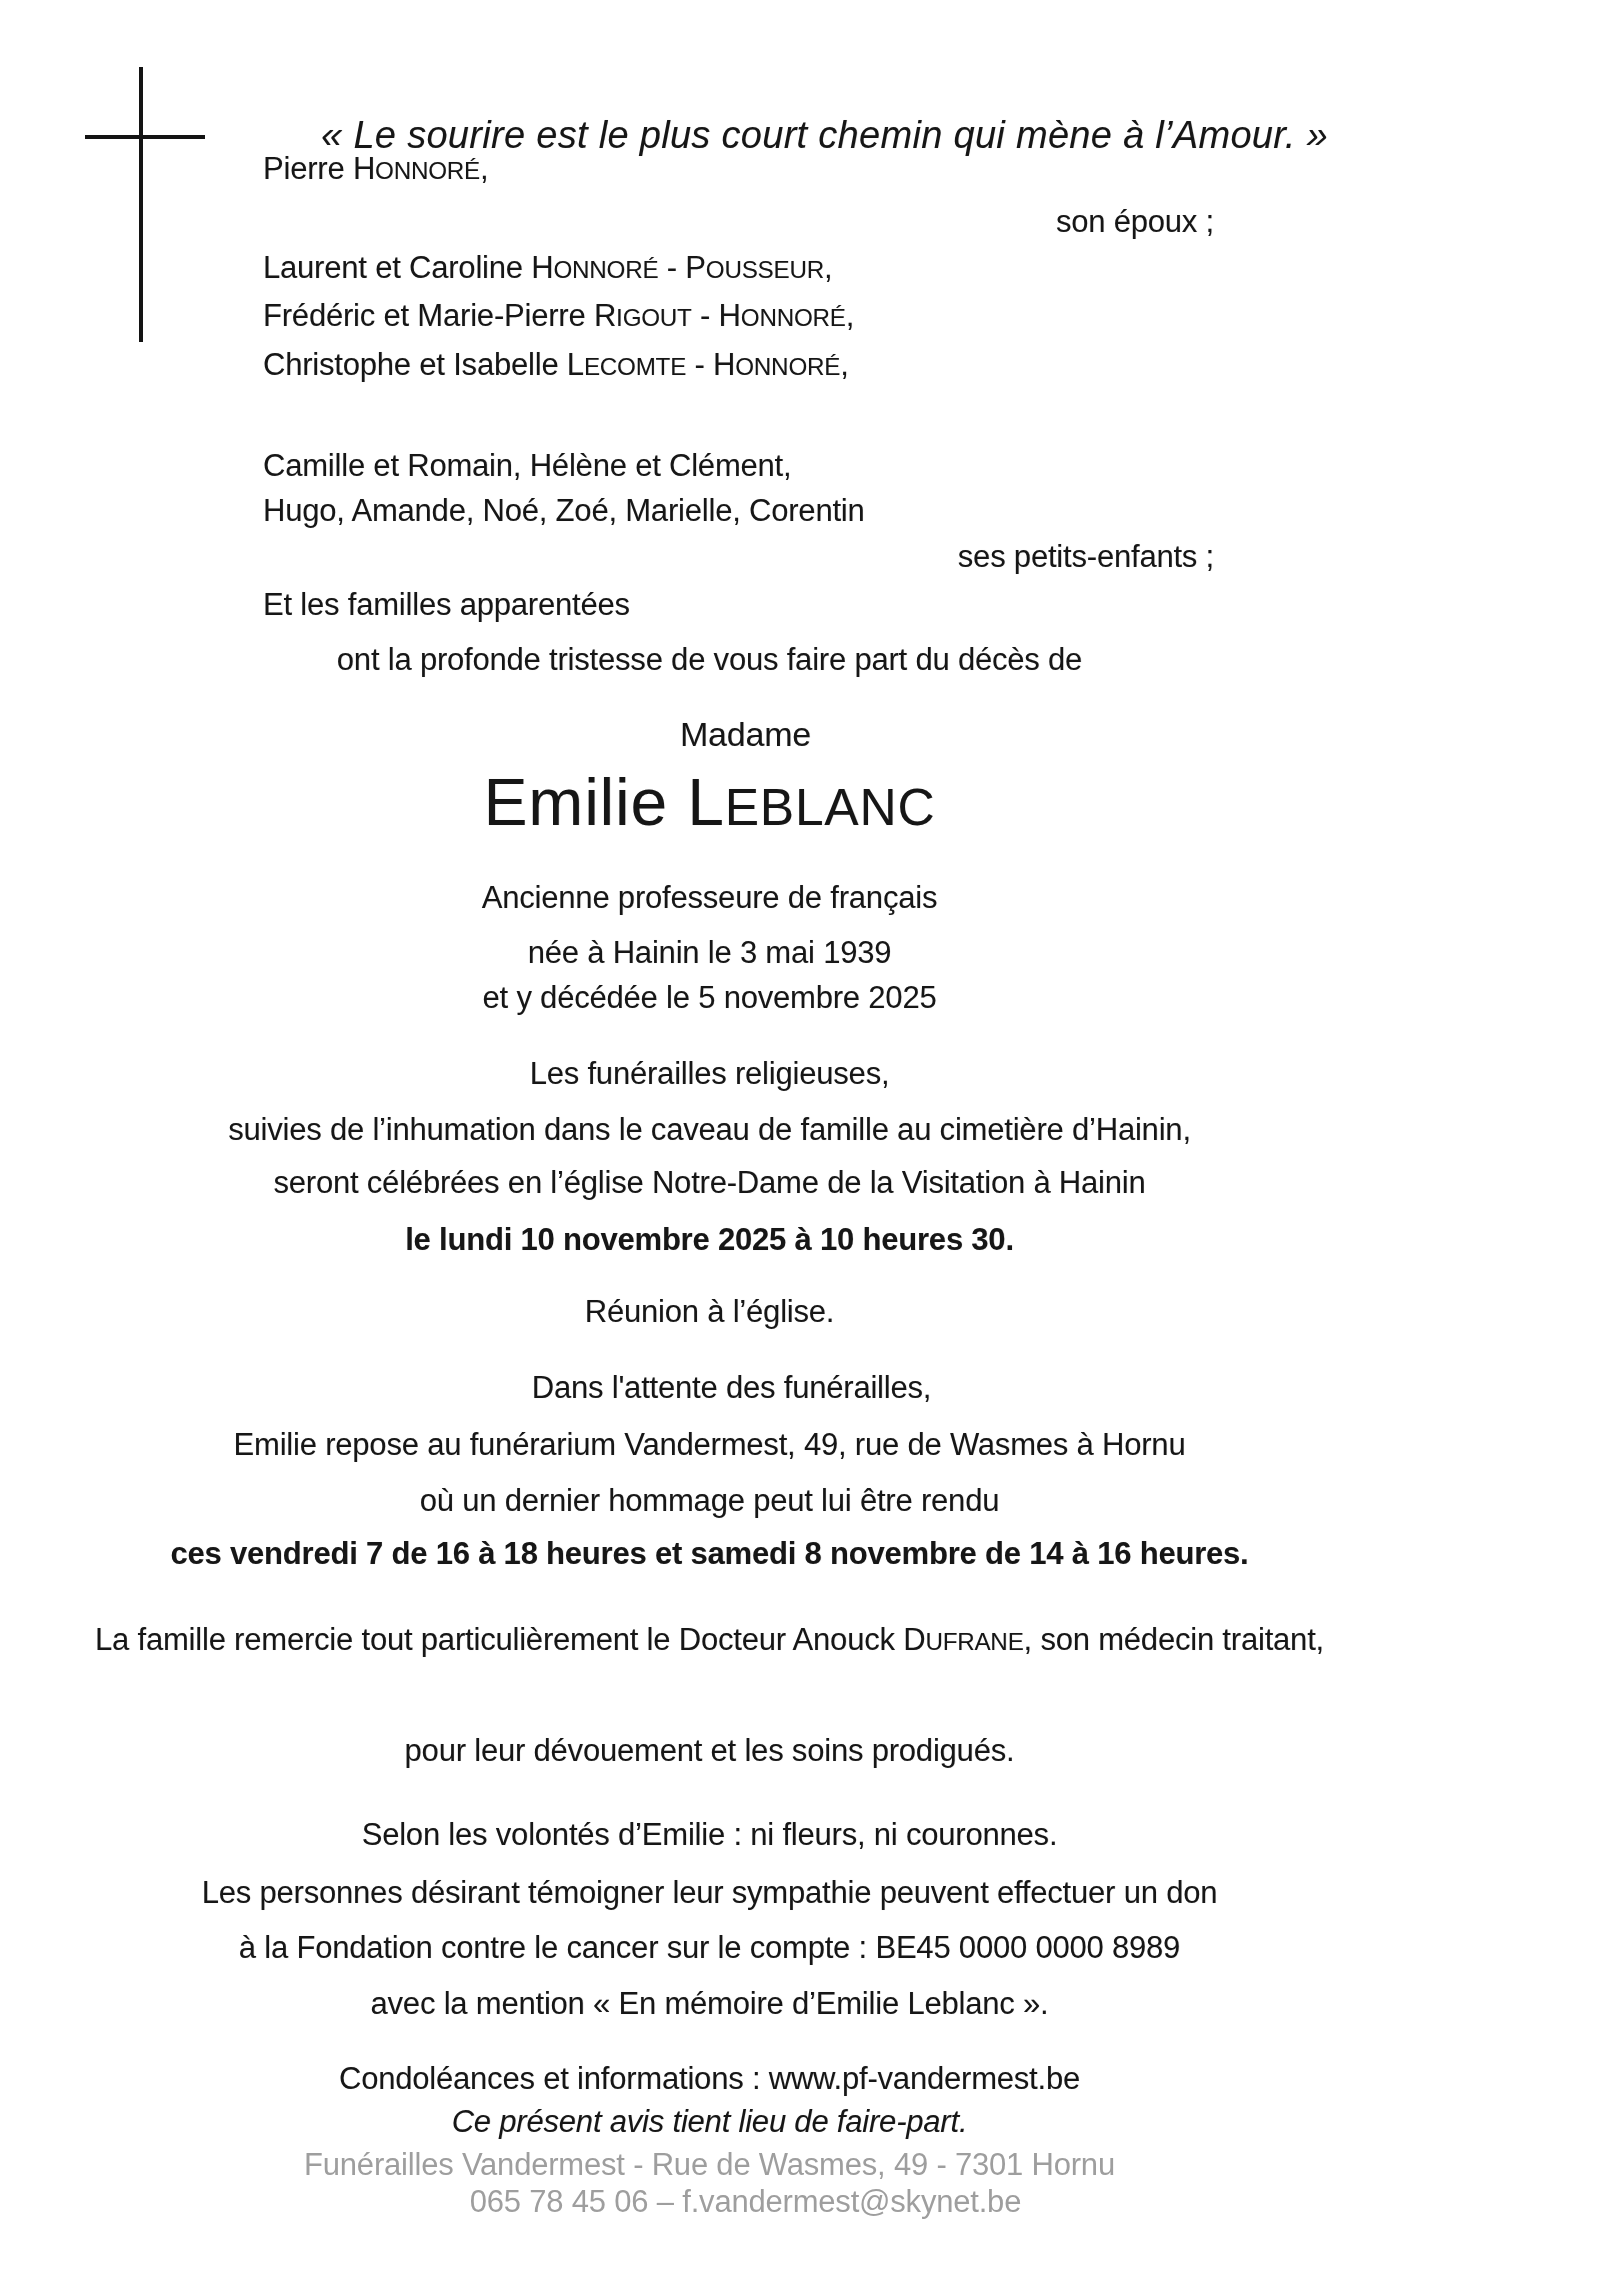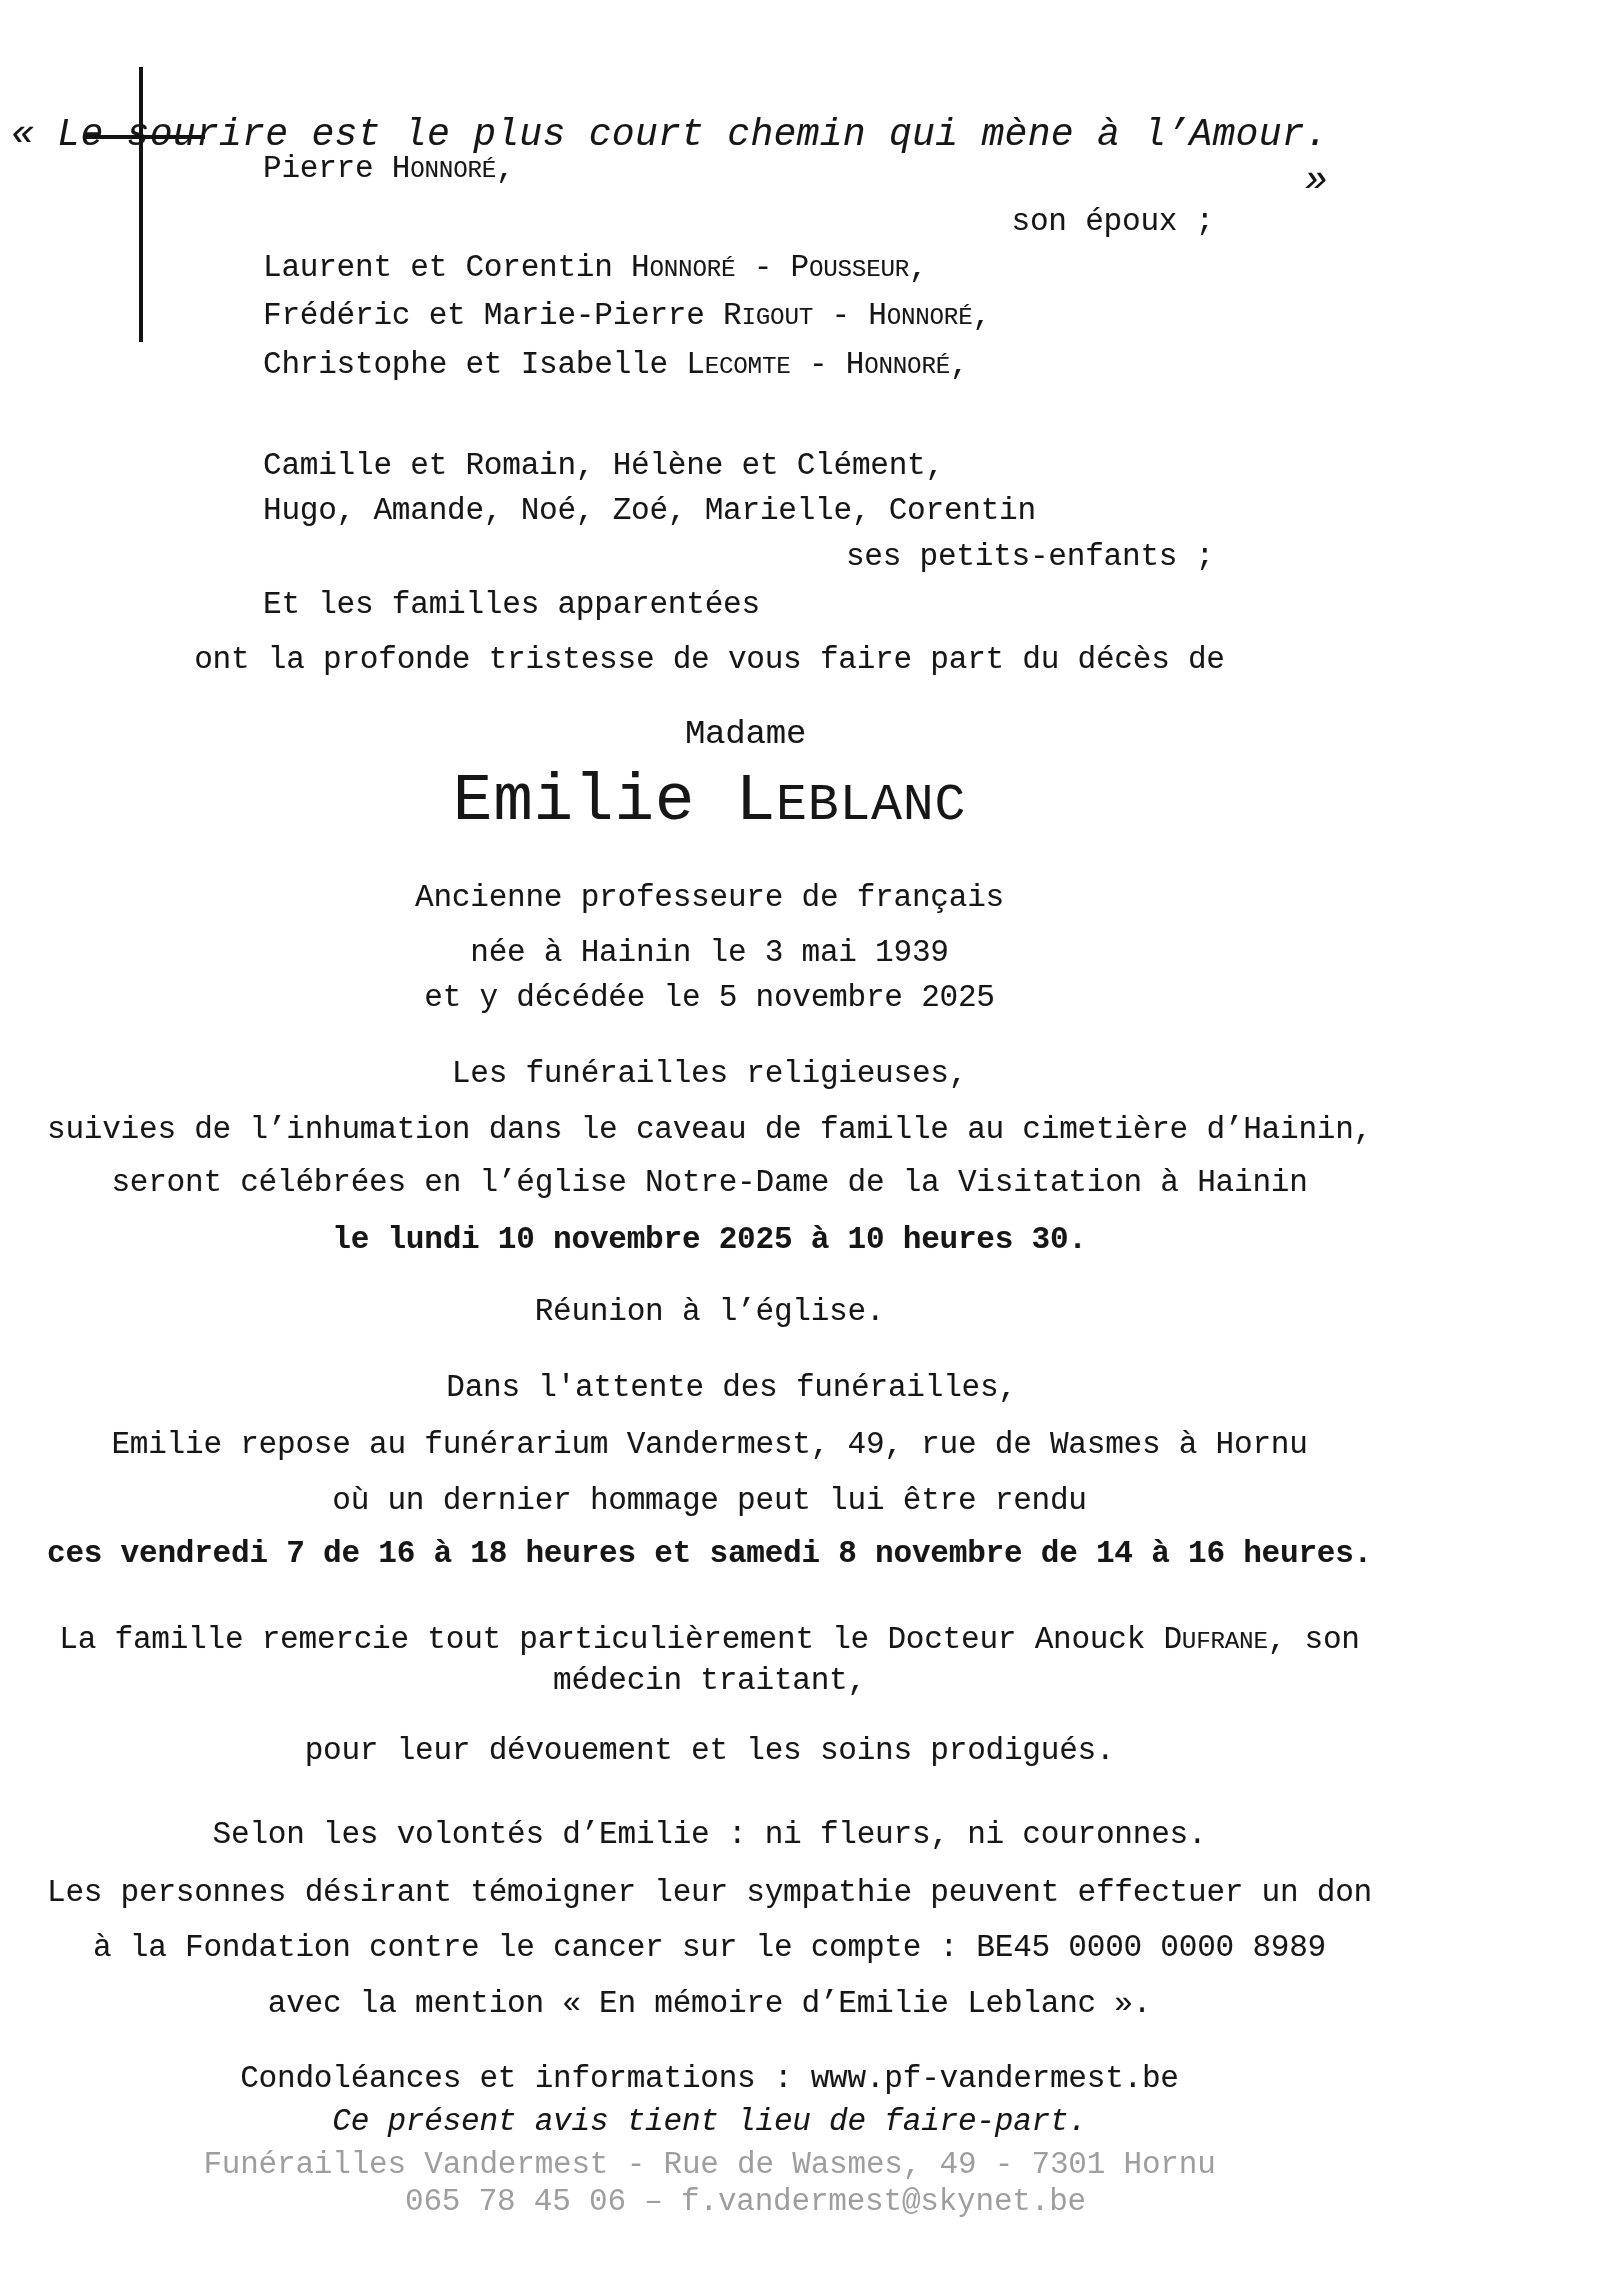--- a/index.html
+++ b/index.html
@@ -2,21 +2,21 @@
 <html style="font-size:13px"><head>
 <meta charset="utf-8">
 <style>
   * { margin:0; padding:0; box-sizing:border-box; }
   html, body { background:#ffffff; }
   .page {
     position:relative;
     width:1419px;
     height:2295px;
     background:#ffffff;
-    font-family:Liberation Mono, monospace;
+    font-family:Liberation Sans, sans-serif;
     color:#161616;
     overflow:hidden;
     text-shadow:0.3px 0.3px 0.7px rgba(0,0,0,0.22);
   }
   .ln { position:absolute; left:0; width:100%; font-size:31px; line-height:39px; letter-spacing:-0.2px; }
   .left   { text-align:left;  padding-left:263px; }
   .right  { text-align:right; padding-right:205px; }
   .center { text-align:center; }
   .bold   { font-weight:bold; }
   .italic { font-style:italic; }
@@ -36,21 +36,21 @@
   <div>
     <div class="cross-v"></div>
     <div class="cross-h"></div>
   </div>
 
   <div class="ln right quote" style="top:112px; padding-right:91px;">« Le sourire est le plus court chemin qui mène à l’Amour. »</div>
 
   <div class="ln left" style="top:149px;"><span>Pierre H</span><span class="sc">ONNORÉ</span><span>,</span></div>
   <div class="ln right" style="top:202px;">son époux ;</div>
 
-  <div class="ln left" style="top:248px;"><span>Laurent et Corentin H</span><span class="sc">ONNORÉ</span><span> - P</span><span class="sc">OUSSEUR</span><span>,</span></div>
+  <div class="ln left" style="top:248px;"><span>Laurent et Caroline H</span><span class="sc">ONNORÉ</span><span> - P</span><span class="sc">OUSSEUR</span><span>,</span></div>
   <div class="ln left" style="top:296px;"><span>Frédéric et Marie-Pierre R</span><span class="sc">IGOUT</span><span> - H</span><span class="sc">ONNORÉ</span><span>,</span></div>
   <div class="ln left" style="top:345px;"><span>Christophe et Isabelle L</span><span class="sc">ECOMTE</span><span> - H</span><span class="sc">ONNORÉ</span><span>,</span></div>
 
   <div class="ln left" style="top:446px;">Camille et Romain, Hélène et Clément,</div>
   <div class="ln left" style="top:491px;">Hugo, Amande, Noé, Zoé, Marielle, Corentin</div>
   <div class="ln right" style="top:537px;">ses petits-enfants ;</div>
 
   <div class="ln left" style="top:585px;">Et les familles apparentées</div>
   <div class="ln center" style="top:640px;">ont la profonde tristesse de vous faire part du décès de</div>
 

